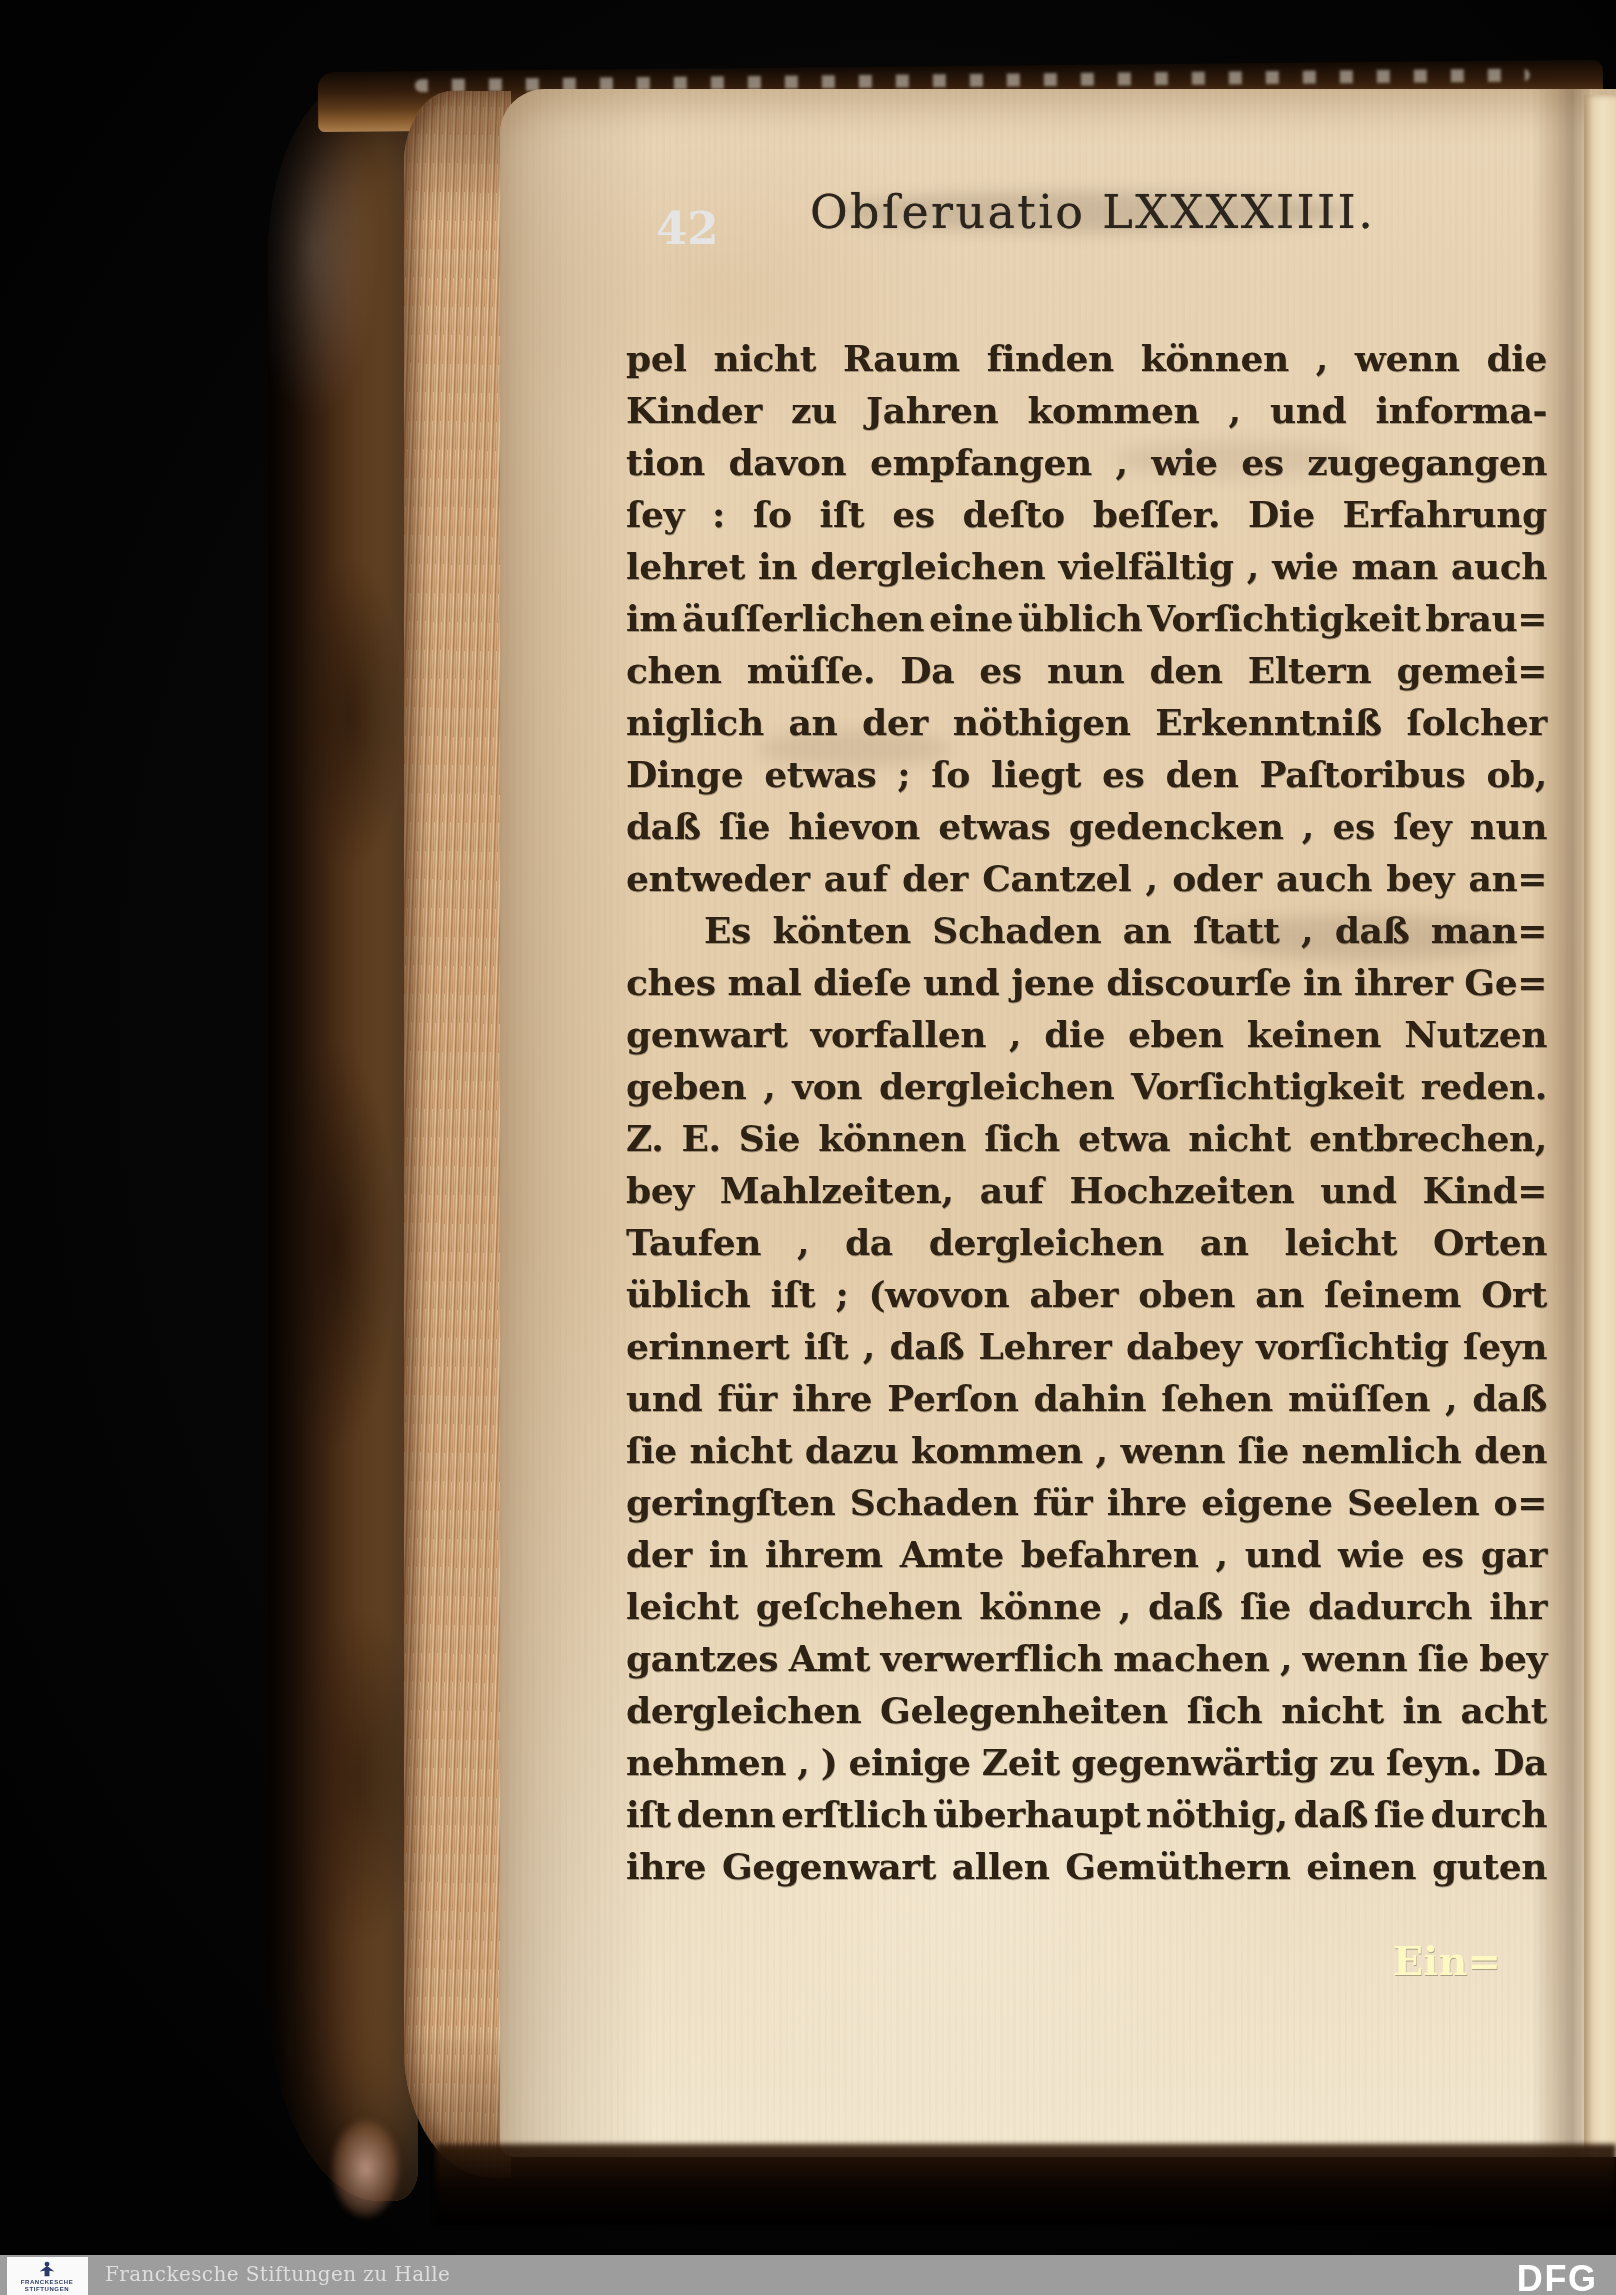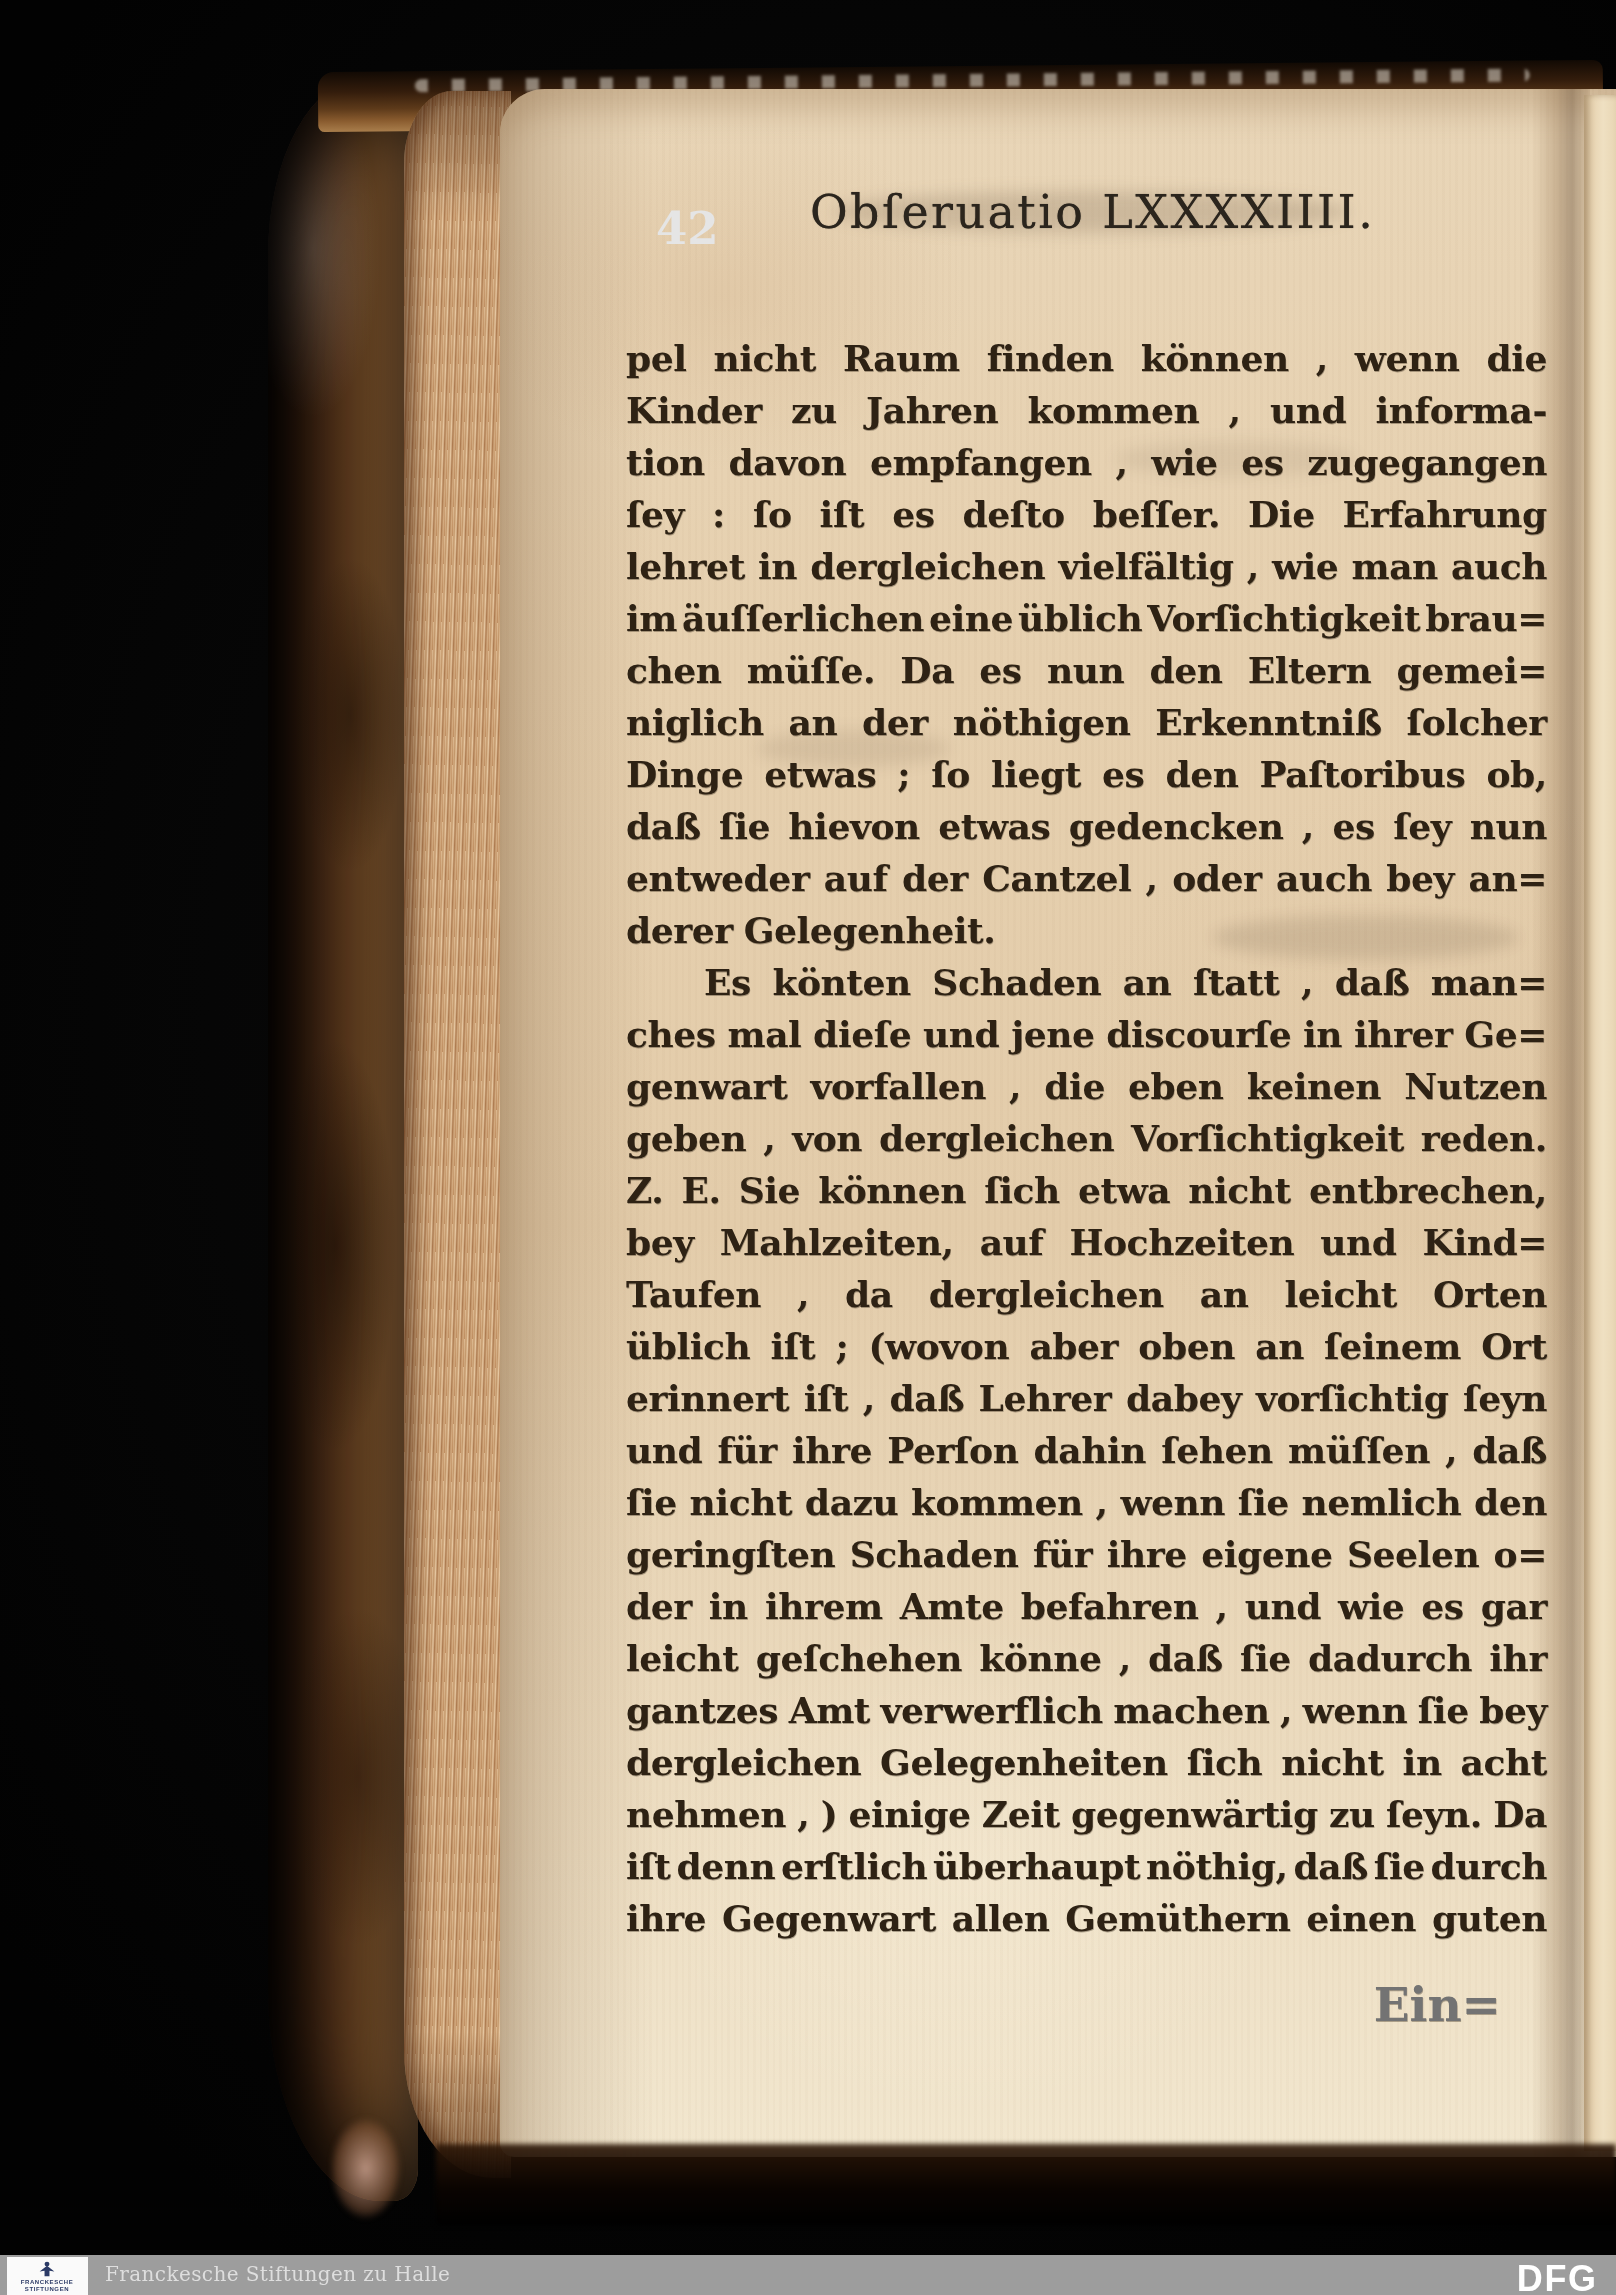--- a/index.html
+++ b/index.html
@@ -68,21 +68,21 @@
   .hdr-title{position:absolute;left:810px;top:185px;font-size:46px;letter-spacing:2.4px;color:#2b251d;
     text-shadow:0 0 0.8px rgba(43,37,29,.8);}
 
   .body-lines{position:absolute;left:626px;top:337px;width:921px;}
   .bline{display:flex;justify-content:space-between;align-items:baseline;height:52px;
     font-size:36px;font-weight:bold;letter-spacing:-0.4px;color:#2e2214;
     text-shadow:0.5px 0.5px 0 rgba(46,34,20,.35);}
   .bline.nojust{justify-content:flex-start;gap:0.30em;}
   .bline.indent{padding-left:78px;}
   .catchword{position:absolute;left:626px;top:1937px;width:875px;text-align:right;
-    font-size:47px;font-weight:bold;color:#737373;text-shadow:0.5px 0.5px 0 rgba(46,34,20,.35);margin-top:40px;}
+    font-size:40px;font-weight:bold;color:#fef9c3;text-shadow:0.5px 0.5px 0 rgba(46,34,20,.35);}
 
   
   .footer-bar{position:absolute;left:0;top:2255px;width:1617px;height:40px;background:#9d9d9d;}
   .logo-box{position:absolute;left:6.5px;top:2257px;width:81px;height:39px;background:#fafafa;
     display:flex;flex-direction:column;align-items:center;justify-content:center;gap:0.8px;}
   .logo-box .mark{width:18px;height:18px;}
   .logo-text{font-family:"Liberation Sans",sans-serif;font-size:6px;line-height:6.5px;
     letter-spacing:0.6px;color:#2b3a66;text-align:center;font-weight:bold;}
   .inst-name{position:absolute;left:105px;top:2262px;font-family:"DejaVu Serif",serif;
     font-size:20px;color:#dedede;letter-spacing:0.4px;}
@@ -214,24 +214,20 @@
         <span>entweder</span>
         <span>auf</span>
         <span>der</span>
         <span>Cantzel</span>
         <span>,</span>
         <span>oder</span>
         <span>auch</span>
         <span>bey</span>
         <span>an=</span>
       </div>
-      <div class="bline nojust">
-        <span>derer</span>
-        <span>Gelegenheit.</span>
-      </div>
       <div class="bline indent">
         <span>Es</span>
         <span>könten</span>
         <span>Schaden</span>
         <span>an</span>
         <span>ſtatt</span>
         <span>,</span>
         <span>daß</span>
         <span>man=</span>
       </div>

